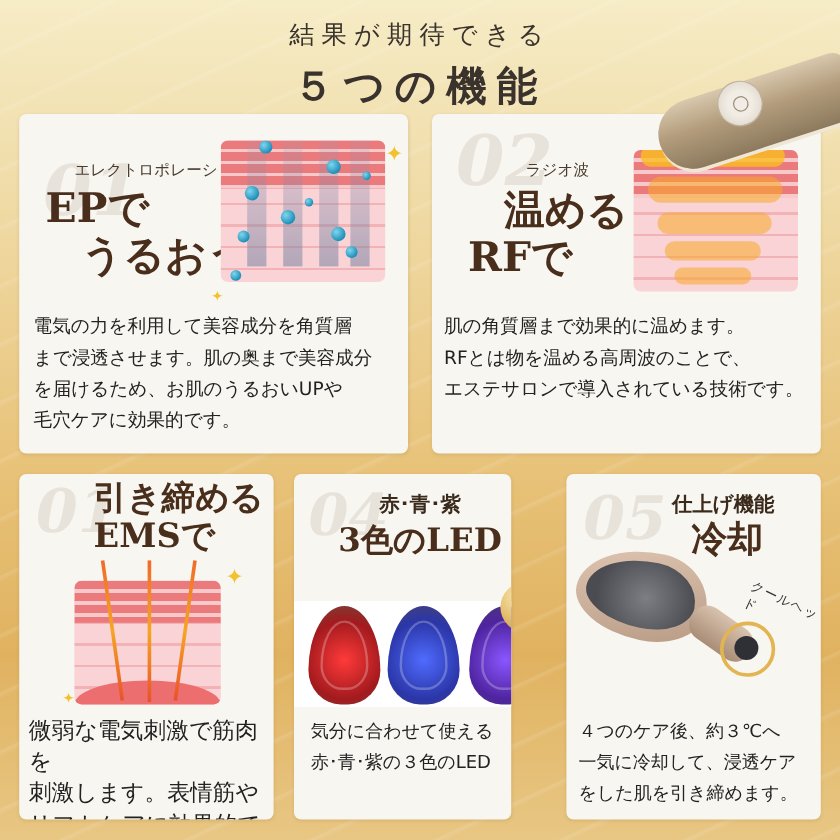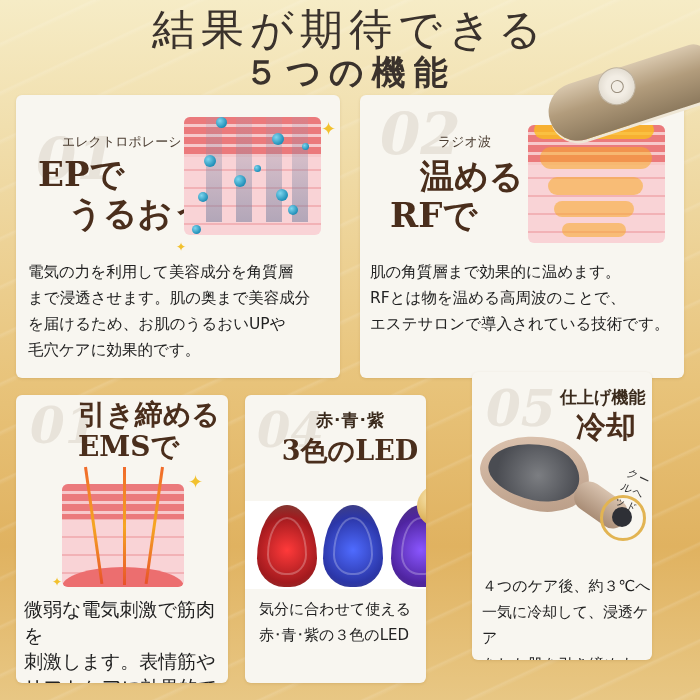--- a/index.html
+++ b/index.html
@@ -12,21 +12,21 @@
   .bg-streak {
     position: absolute; left: 0; top: 0; width: 700px; height: 700px;
     background:
       repeating-linear-gradient(155deg, rgba(255,255,255,0) 0px, rgba(255,255,255,0) 38px, rgba(255,255,255,0.12) 40px, rgba(255,255,255,0) 44px);
     pointer-events: none;
   }
   .headline {
     position: absolute; left: 0; top: 8px; width: 700px; text-align: center;
     font-family: "DejaVu Serif", serif; color: #3a322c;
   }
-  .headline .l1 { font-size: 43px; letter-spacing: 6px; line-height: 42px; }
+  .headline .l1 { font-size: 21px; letter-spacing: 6px; line-height: 42px; }
   .headline .l2 { font-size: 34px; letter-spacing: 8px; line-height: 44px; font-weight: bold; }
 
   .card {
     position: absolute; background: #f8f6f0; border-radius: 6px;
     box-shadow: 0 1px 3px rgba(120,80,20,0.15);
     overflow: hidden;
   }
   .num {
     position: absolute; font-family: "DejaVu Serif", serif; font-style: italic;
     font-weight: bold; color: #e8e3da; font-size: 58px; line-height: 58px;
@@ -167,21 +167,21 @@
       </div>
     <div class="led-dev" style="left:146px; top:4px; background:radial-gradient(circle at 50% 55%, #8a56ff, #4f24a0 60%, #4a3a70 100%);">
         <div class="in"></div>
       </div>
   </div>
   <div class="badge-new" style="left:172px; top:90px;">NEW</div>
   <div class="body-text" style="left:14px; top:201px; font-size:15px;">気分に合わせて使える
 赤･青･紫の３色のLED</div>
 </div>
 
-<div class="card" style="left:472px; top:372px; width:180px; height:288px;">
+<div class="card" style="left:472px; top:395px; width:212px; height:288px;">
   <div class="num" style="left:14px; top:8px; font-size:50px;">05</div>
   <div class="kicker" style="left:88px; top:14px; font-size:17px; color:#3a2a1c; font-weight:bold;">仕上げ機能</div>
   <div class="title" style="left:104px; top:38px; font-size:30px;">冷却</div>
   <div style="position:absolute; left:8px; top:64px; width:110px; height:74px; border-radius:60% 40% 45% 55% / 55% 55% 45% 45%; background:linear-gradient(160deg,#e0c7b3,#b79a84); transform:rotate(12deg);">
     <div style="position:absolute; left:8px; top:8px; right:10px; bottom:10px; border-radius:60% 40% 45% 55% / 55% 55% 45% 45%; background:radial-gradient(circle at 55% 55%, #7c7e82, #4a4c52 70%);"></div>
   </div>
   <div style="position:absolute; left:100px; top:118px; width:58px; height:30px; border-radius:14px; background:linear-gradient(180deg,#d8c2ae,#a98d76); transform:rotate(35deg);"></div>
   <div style="position:absolute; left:128px; top:123px; width:46px; height:46px; border-radius:50%; border:3px solid #e2b452;"></div>
   <div style="position:absolute; left:140px; top:135px; width:20px; height:20px; border-radius:50%; background:#2e3036;"></div>
   <div style="position:absolute; left:148px; top:98px; font-size:11px; color:#333; transform:rotate(25deg); letter-spacing:1px;">クールヘッド</div>

